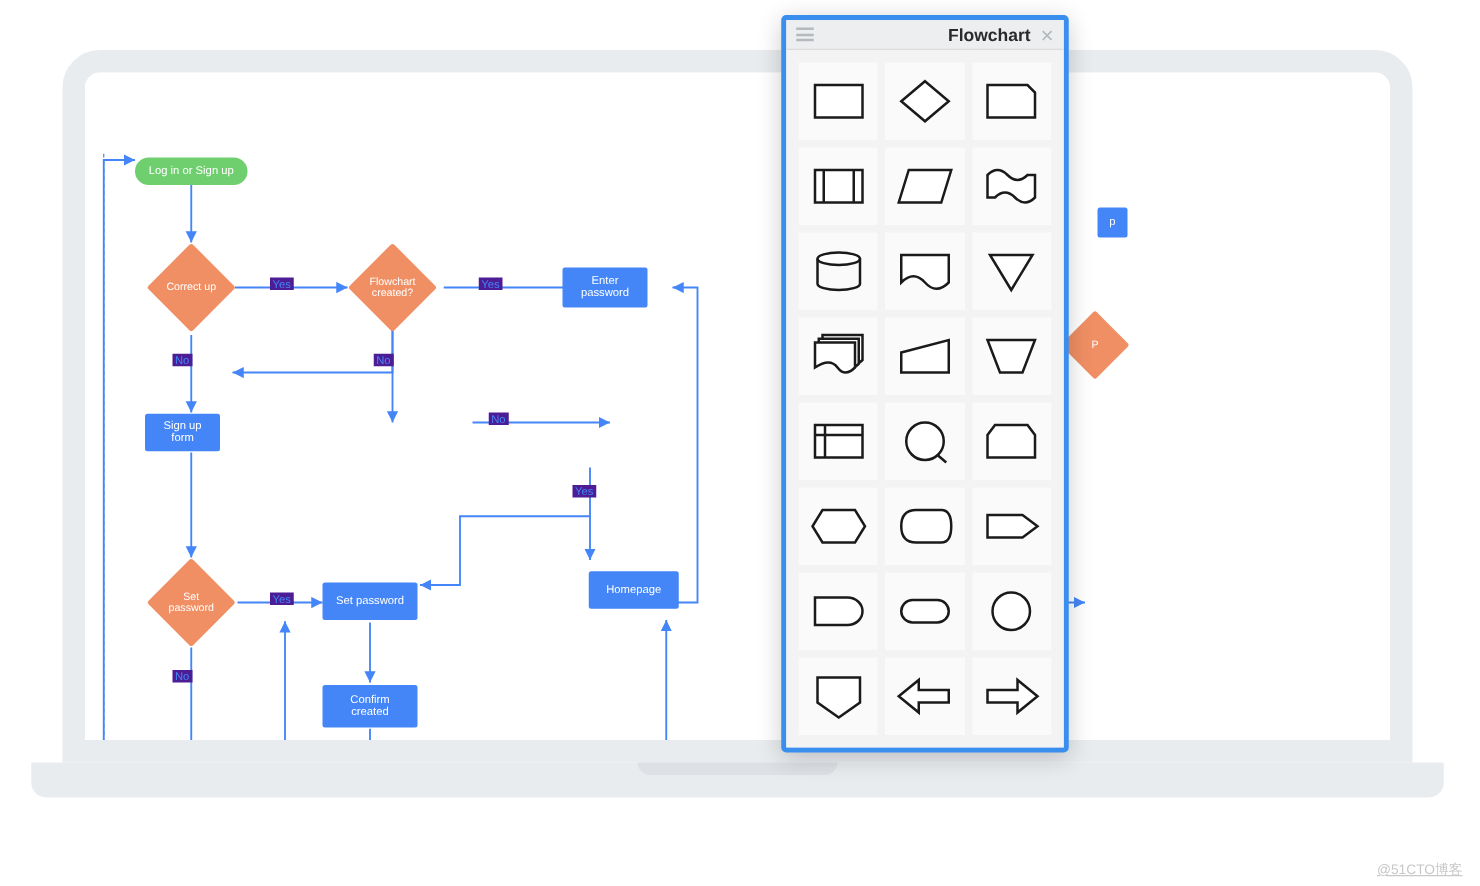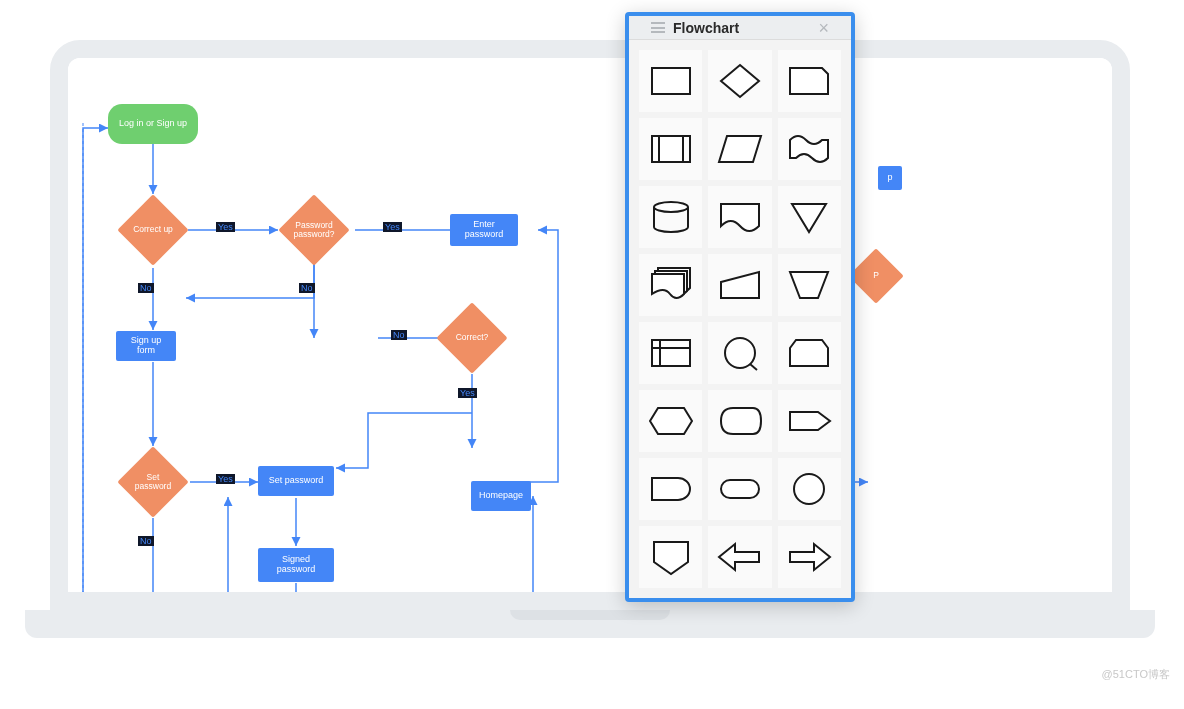--- a/index.html
+++ b/index.html
@@ -108,21 +108,21 @@
     color: #fff;
     font-size: 8.5px;
     text-align: center;
     line-height: 1.1;
     padding: 16px;
   }
   .edge-label {
     position: absolute;
     font-size: 9px;
     color: #4486f7;
-    background: #0f172a;
+    background: #4c1d95;
     padding: 0 2px;
   }
 
   
   .palette {
     position: absolute;
     left: 625px;
     top: 12px;
     width: 230px;
     height: 590px;
@@ -134,22 +134,23 @@
     display: flex;
     flex-direction: column;
     overflow: hidden;
   }
   .palette-header {
     height: 34px;
     background: #eceef0;
     border-bottom: 1px solid #dcdcdc;
     display: flex;
     align-items: center;
-    padding: 0 22px;
+    padding: 0 8px;
     gap: 8px;
+    text-align: right;
   }
   .hamburger {
     display: flex;
     flex-direction: column;
     gap: 2.5px;
   }
   .hamburger span {
     width: 14px;
     height: 2px;
     background: #b5b9bd;
@@ -187,23 +188,24 @@
   .shape-cell svg {
     width: 50px;
     height: 42px;
     stroke: #1a1a1a;
     stroke-width: 2;
     fill: #fff;
   }
   .watermark {
     position: absolute;
     right: 14px;
-    bottom: 27px;
+    bottom: 6px;
     font-size: 11px;
     color: #c8c8c8;
+    text-decoration: underline;
   }
 </style>
 </head>
 <body>
 
 <div class="laptop">
   <div class="laptop-screen">
     <div class="camera"></div>
     <div class="canvas">
 
@@ -234,59 +236,55 @@
           <path d="M720,62 L775,62"></path>
           <path d="M720,118 L775,118"></path>
           <path d="M720,170 L775,170"></path>
           <path d="M720,225 L775,225"></path>
           <path d="M720,424 L800,424"></path>
           <path d="M720,477 L775,477"></path>
         </g>
         <path d="M15,65 L15,560" stroke="#4486f7" stroke-width="1" stroke-dasharray="3 3" fill="none"></path>
       </svg>
 
-      <div class="node terminator" style="left:40px;top:46px;width:90px;height:40px">Log in or Sign up</div>
+      <div class="node terminator" style="left:40px;top:68px;width:90px;height:22px">Log in or Sign up</div>
 
       <div class="diamond-wrap" style="left:49px;top:136px">
         <div class="diamond"></div>
           <div class="diamond-label">Correct up</div>
       </div>
       <div class="edge-label" style="left:148px;top:164px">Yes</div>
       <div class="edge-label" style="left:70px;top:225px">No</div>
 
       <div class="diamond-wrap" style="left:210px;top:136px">
         <div class="diamond"></div>
-          <div class="diamond-label">Password password?</div>
+          <div class="diamond-label">Flowchart created?</div>
       </div>
       <div class="edge-label" style="left:315px;top:164px">Yes</div>
       <div class="edge-label" style="left:231px;top:225px">No</div>
 
       <div class="node process" style="left:382px;top:156px;width:68px;height:32px">Enter password</div>
 
       <div class="node process" style="left:48px;top:273px;width:60px;height:30px">Sign up form</div>
 
-      <div class="diamond-wrap" style="left:368px;top:244px">
-        <div class="diamond"></div>
-          <div class="diamond-label">Correct?</div>
-      </div>
       <div class="edge-label" style="left:323px;top:272px">No</div>
       <div class="edge-label" style="left:390px;top:330px">Yes</div>
 
       <div class="diamond-wrap" style="left:49px;top:388px">
         <div class="diamond"></div>
           <div class="diamond-label">Set password</div>
       </div>
       <div class="edge-label" style="left:148px;top:416px">Yes</div>
       <div class="edge-label" style="left:70px;top:478px">No</div>
 
       <div class="node process" style="left:190px;top:408px;width:76px;height:30px">Set password</div>
 
-      <div class="node process" style="left:403px;top:423px;width:60px;height:30px">Homepage</div>
-
-      <div class="node process" style="left:190px;top:490px;width:76px;height:34px">Signed password</div>
+      <div class="node process" style="left:403px;top:399px;width:72px;height:30px">Homepage</div>
+
+      <div class="node process" style="left:190px;top:490px;width:76px;height:34px">Confirm created</div>
 
       <div class="edge-label" style="left:755px;top:54px">No</div>
       <div class="node process" style="left:660px;top:104px;width:60px;height:30px">nge word</div>
       <div class="node process" style="left:810px;top:108px;width:24px;height:24px">p</div>
       <div class="node process" style="left:660px;top:156px;width:60px;height:28px">file</div>
       <div class="node process" style="left:660px;top:212px;width:60px;height:28px">ations</div>
       <div class="diamond-wrap" style="left:780px;top:190px;width:56px;height:56px">
         <div class="diamond"></div>
           <div class="diamond-label">P</div>
       </div>

